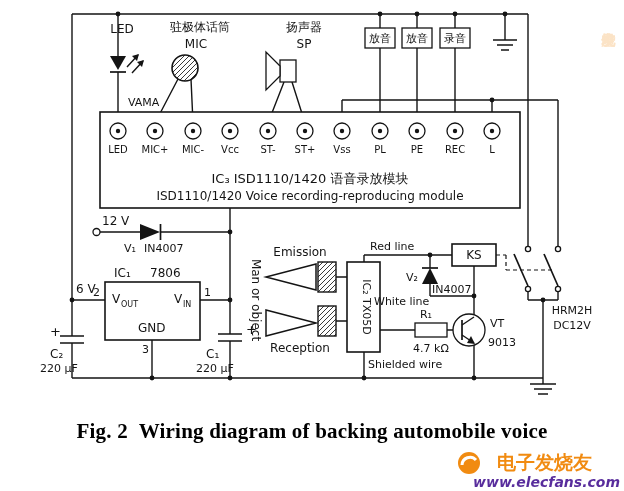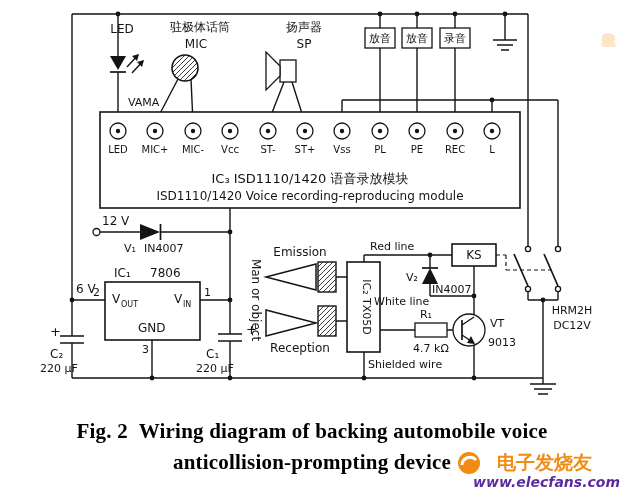--- a/index.html
+++ b/index.html
@@ -268,21 +268,20 @@
     </g>
     <text class="f11 mid" x="572" y="314">HRM2H</text>
     <text class="f11 mid" x="572" y="329">DC12V</text>
   </g>
 
   <path class="w" d="M543,378 V384 M530,384 H556 M534,389 H552 M538,394 H548"></path>
 </svg>
 
 <div class="caption">
   <div>Fig. 2&nbsp;&nbsp;Wiring diagram of backing automobile voice</div>
-  <div>anticollision-prompting device</div>
 </div>
 
 <div class="wm-faint">电子发烧友</div>
 
 <div class="wm">
   <div class="wm-row">
     <svg width="24" height="24" viewBox="0 0 24 24">
       <circle cx="12" cy="12" r="11" fill="#F08300"></circle>
       <path d="M5,14 A8,8 0 0 1 19,9" stroke="#ffffff" stroke-width="3" fill="none"></path>
     </svg>

